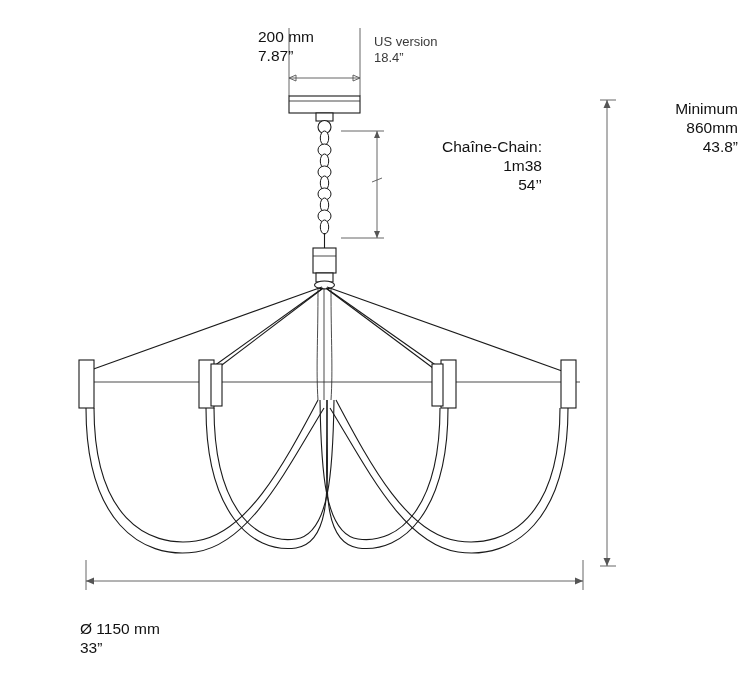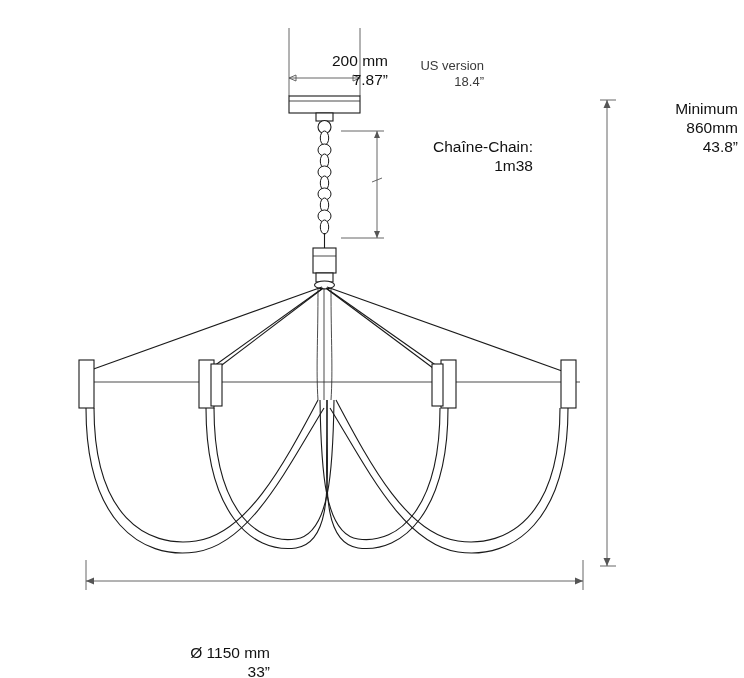--- a/index.html
+++ b/index.html
@@ -27,28 +27,28 @@
     width: 744px;
     height: 678px;
   }
   .lbl {
     position: absolute;
     font-family: "Liberation Sans", sans-serif;
     color: #111111;
     white-space: nowrap;
     line-height: 1.22;
   }
-  .lbl-center { text-align: right; margin-top: 24px; }
+  .lbl-center { text-align: left; }
   .lbl-left { text-align: right; }
   .t-big { font-size: 15.5px; }
   .t-small { font-size: 12.5px; color: #3a3a3a; }
 
   #top-width-label { left: 258px; top: 28px; width: 130px; }
   #us-version-label { left: 374px; top: 34px; width: 110px; font-size: 13px; color: #3a3a3a; }
-  #chain-label { left: 383px; top: 138px; width: 150px; }
+  #chain-label { left: 392px; top: 138px; width: 150px; }
   #minimum-label { left: 618px; top: 100px; width: 120px; }
   #diameter-label { left: 80px; top: 620px; width: 190px; }
 </style>
 </head>
 <body>
 
 <div id="stage">
 
   <svg class="drawing" viewBox="0 0 744 678">
     <defs>
@@ -168,20 +168,21 @@
   </div>
 
   <div class="lbl lbl-center t-small" id="us-version-label">
     <div>US version</div>
     <div>18.4”</div>
   </div>
 
   <div class="lbl lbl-left t-big" id="chain-label">
     <div>Chaîne-Chain:</div>
     <div>1m38</div>
+    <div>54’’</div>
   </div>
 
   <div class="lbl lbl-left t-big" id="minimum-label">
     <div>Minimum</div>
     <div>860mm</div>
     <div>43.8”</div>
   </div>
 
   <div class="lbl lbl-center t-big" id="diameter-label">
     <div>Ø 1150 mm</div>

